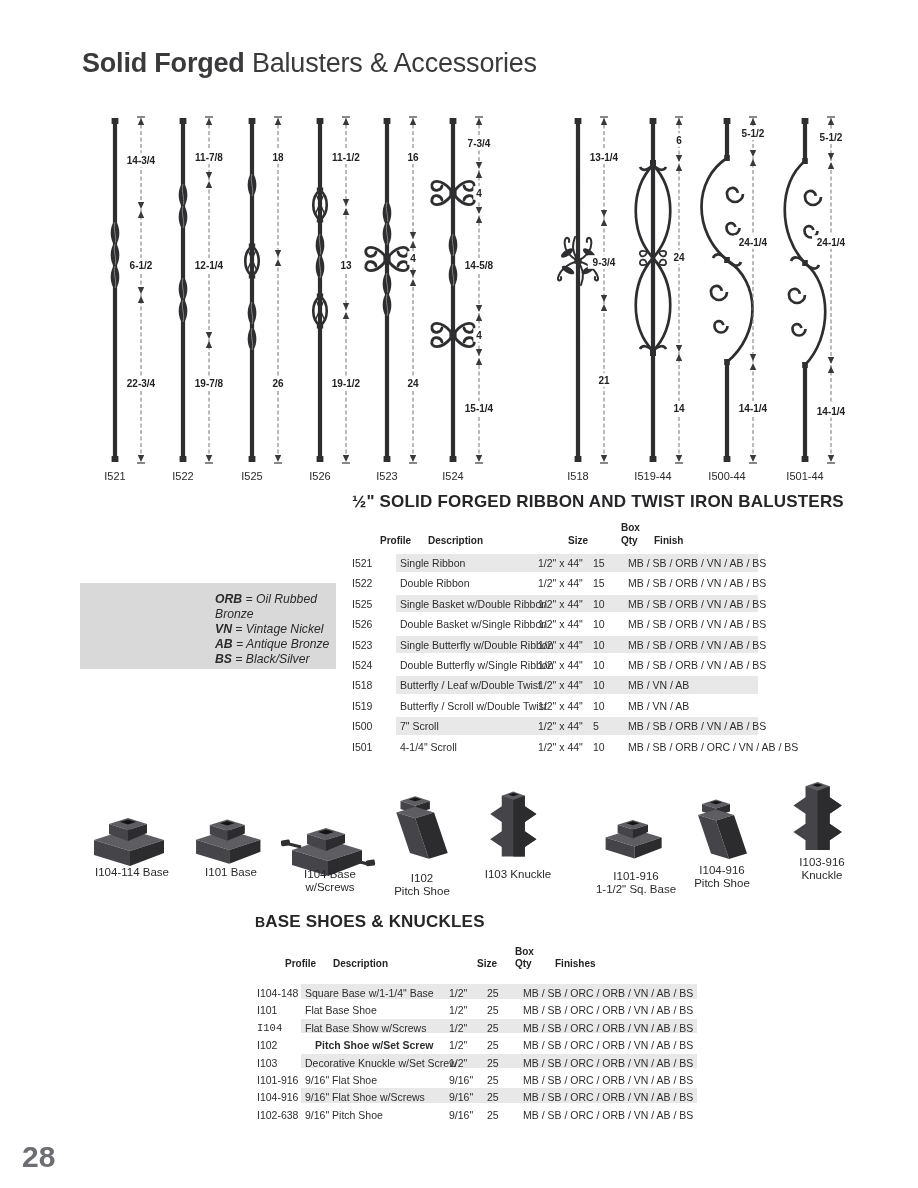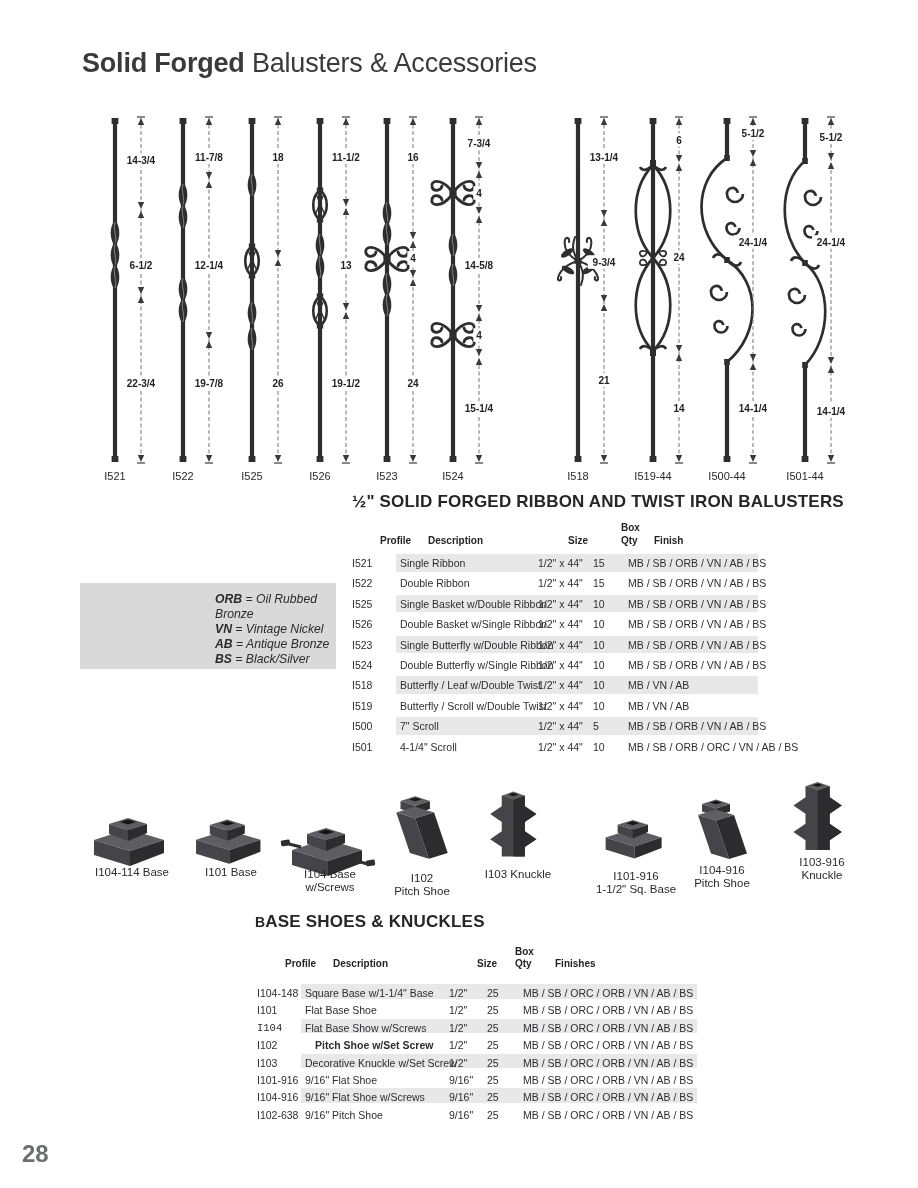--- a/index.html
+++ b/index.html
@@ -18,21 +18,21 @@
   .ck-left{left:13px;width:112px;}
   .ck-right{left:135px;width:118px;}
   .tbl{position:absolute;}
   .tbl .hcell{position:absolute;font-size:10px;font-weight:bold;color:#232325;white-space:nowrap;padding-left:28px;}
   .tbl .row{position:absolute;left:0;width:470px;}
   .tbl .stripe{position:absolute;top:0;background:#e8e8e9;}
   .tbl .cell{position:absolute;top:3px;font-size:10.5px;color:#2d2d2f;white-space:nowrap;}
   .bal-fig{position:absolute;width:90px;}
   .bal-code{position:absolute;left:0;width:60px;text-align:center;font-size:11px;color:#2a2a2c;}
   .prod-cap{position:absolute;width:130px;text-align:center;font-size:11.5px;line-height:13px;color:#2a2a2c;}
-  .pagenum{left:22px;top:1140px;font-size:24px;font-weight:bold;color:#6d6e71;}
+  .pagenum{left:22px;top:1140px;font-size:30px;font-weight:bold;color:#6d6e71;}
   .footer{right:32px;top:1150px;font-size:12px;color:#231f20;white-space:nowrap;}
   .footer .ph{font-weight:bold;}
   .footer .sep{color:#98989b;padding:0 7px;font-weight:normal;}
   svg text{font-family:"Liberation Sans",sans-serif;}
 </style>
 </head>
 <body>
 
 <div class="page">
 

